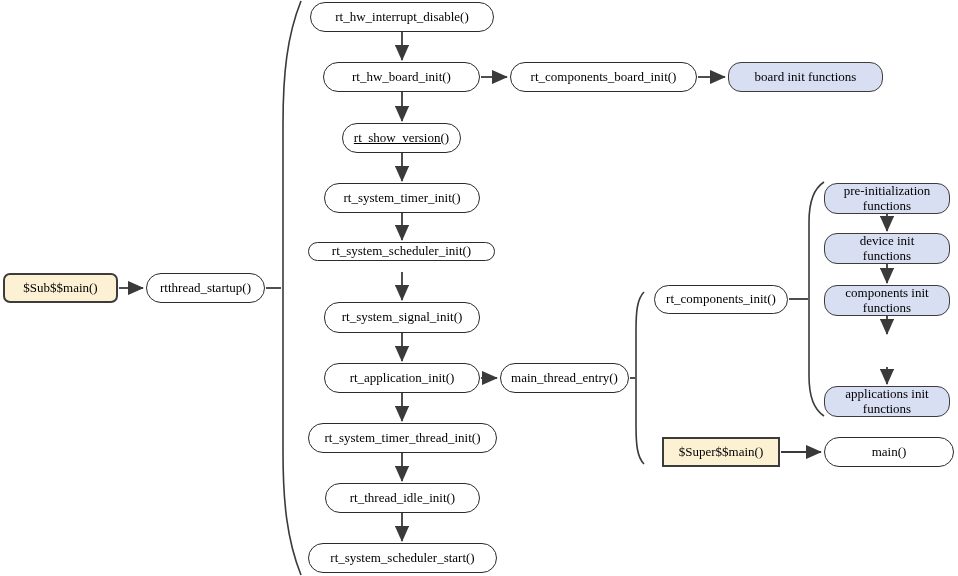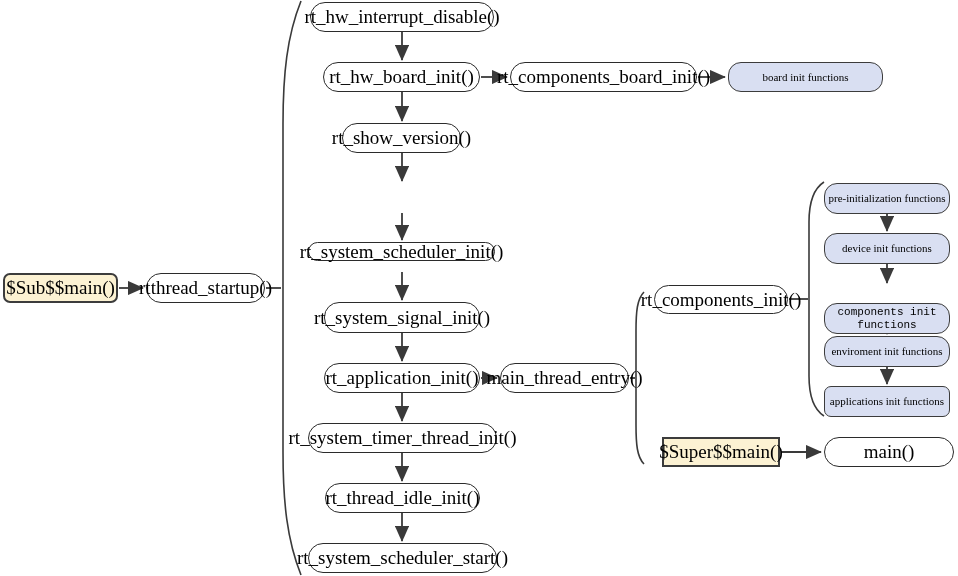--- a/index.html
+++ b/index.html
@@ -31,32 +31,32 @@
   .node {
     position: absolute;
     display: flex;
     align-items: center;
     justify-content: center;
     text-align: center;
     color: var(--text);
     background: var(--node-white);
     border: 1.5px solid var(--border);
     border-radius: 15px;
-    font-size: 19px;
+    font-size: 13px;
     line-height: 1.12;
     white-space: nowrap;
     z-index: 2;
   }
   .node.blue {
     background: var(--node-blue);
     border: 1.5px solid #3c3c3c;
     border-radius: 13px;
-    font-size: 11px;
+    font-size: 13px;
     white-space: normal;
-    padding: 0 3px;
+    padding: 0 9px;
   }
   .node.tan {
     background: var(--node-tan);
     border: 2px solid #3c3c3c;
     border-radius: 0;
   }
 </style>
 </head>
 <body>
 
@@ -109,32 +109,32 @@
     </g>
   </svg>
 
   <div class="node tan" style="left:3px;   top:273px; width:115px; height:30px;border-radius:7px;">$Sub$$main()</div>
   <div class="node" style="left:146px; top:273px; width:119px; height:30px;">rtthread_startup()</div>
 
   <div class="node" style="left:310px; top:2px;   width:184px; height:30px;">rt_hw_interrupt_disable()</div>
   <div class="node" style="left:323px; top:62px;  width:157px; height:30px;">rt_hw_board_init()</div>
   <div class="node" style="left:510px; top:62px;  width:187px; height:30px;">rt_components_board_init()</div>
   <div class="node blue" style="left:728px; top:62px;  width:155px; height:30px;">board init functions</div>
-  <div class="node" style="left:342px; top:123px; width:119px; height:30px;">rt_show_version()</div>
+  <div class="node" style="left:342px; top:123px; width:119px; height:30px;text-decoration:underline;">rt_show_version()</div>
+  <div class="node" style="left:324px; top:183px; width:156px; height:30px;">rt_system_timer_init()</div>
   <div class="node" style="left:308px; top:242px; width:187px; height:19px;">rt_system_scheduler_init()</div>
   <div class="node" style="left:324px; top:302px; width:156px; height:31px;">rt_system_signal_init()</div>
   <div class="node" style="left:324px; top:363px; width:156px; height:30px;">rt_application_init()</div>
   <div class="node" style="left:500px; top:363px; width:129px; height:30px;">main_thread_entry()</div>
 
   <div class="node" style="left:654px; top:285px; width:134px; height:29px;">rt_components_init()</div>
   <div class="node blue" style="left:824px; top:183px; width:126px; height:31px;text-align:center;">pre-initialization functions</div>
   <div class="node blue" style="left:824px; top:233px; width:126px; height:31px;">device init functions</div>
-  <div class="node blue" style="left:824px; top:303px; width:126px; height:31px;font-family:Liberation Mono, monospace;">components init functions</div>
-  <div class="node blue" style="left:824px; top:336px; width:126px; height:31px;">enviroment init functions</div>
-  <div class="node blue" style="left:824px; top:386px; width:126px; height:31px;border-radius:7px;">applications init functions</div>
+  <div class="node blue" style="left:824px; top:285px; width:126px; height:31px;">components init functions</div>
+  <div class="node blue" style="left:824px; top:386px; width:126px; height:31px;">applications init functions</div>
 
   <div class="node tan" style="left:662px; top:437px; width:118px; height:30px;">$Super$$main()</div>
   <div class="node" style="left:824px; top:437px; width:130px; height:30px;">main()</div>
 
   <div class="node" style="left:308px; top:423px; width:189px; height:30px;text-align:right;">rt_system_timer_thread_init()</div>
   <div class="node" style="left:325px; top:483px; width:155px; height:30px;">rt_thread_idle_init()</div>
   <div class="node" style="left:308px; top:543px; width:189px; height:30px;">rt_system_scheduler_start()</div>
 
 </div>
 

